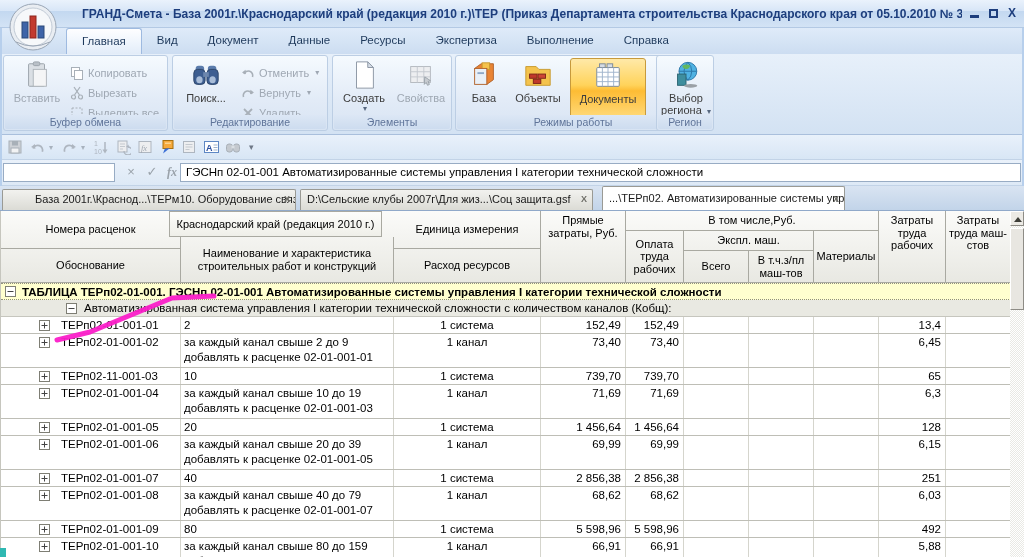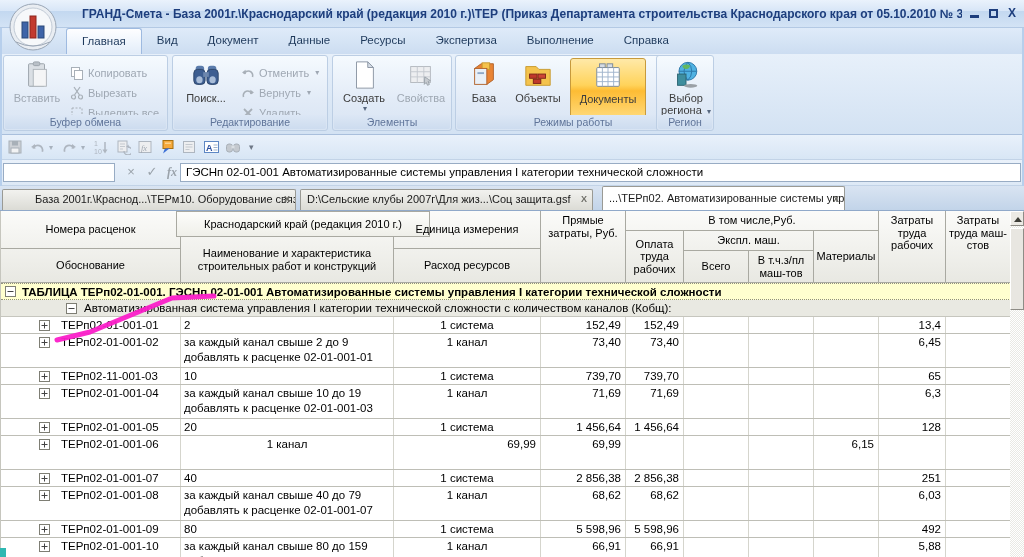--- a/index.html
+++ b/index.html
@@ -412,21 +412,21 @@
 <div class="dtabbar">
     <div class="dtab" style="left: 2px; width: 294px; padding-left: 32px;"><span>База 2001г.\Краснод...\ТЕРм10. Оборудование связи</span><span class="dtab-close">X</span></div>
     <div class="dtab" style="left: 300px; width: 293px;"><span>D:\Сельские клубы 2007г\Для жиз...\Соц защита.gsf</span><span class="dtab-close">X</span></div>
     <div class="dtab active" style="left: 602px; width: 243px;"><span>...\ТЕРп02. Автоматизированные системы управлени:</span><span class="dtab-close">X</span></div>
   </div>
 
 <div class="table-wrap">
   <div class="thead">
     <div class="hc" style="left:0;top:0;width:180px;height:38px">Номера расценок</div>
     <div class="hc" style="left:0;top:38px;width:180px;height:34px">Обоснование</div>
-    <div class="hc boxed" style="left:175px;top:0;width:254px;height:26px">Краснодарский край (редакция 2010 г.)</div>
+    <div class="hc boxed" style="left:168px;top:0;width:213px;height:26px">Краснодарский край (редакция 2010 г.)</div>
     <div class="hc" style="left:180px;top:26px;width:213px;height:46px">Наименование и характеристика строительных работ и конструкций</div>
     <div class="hc" style="left:393px;top:0;width:147px;height:38px">Единица измерения</div>
     <div class="hc" style="left:393px;top:38px;width:147px;height:34px">Расход ресурсов</div>
     <div class="hc topalign" style="left:540px;top:0;width:85px;height:72px">Прямые затраты, Руб.</div>
     <div class="hc" style="left:625px;top:0;width:253px;height:20px">В том числе,Руб.</div>
     <div class="hc" style="left:625px;top:20px;width:58px;height:52px">Оплата труда рабочих</div>
     <div class="hc" style="left:683px;top:20px;width:130px;height:20px">Экспл. маш.</div>
     <div class="hc" style="left:683px;top:40px;width:65px;height:32px">Всего</div>
     <div class="hc" style="left:748px;top:40px;width:65px;height:32px">В т.ч.з/пл маш-тов</div>
     <div class="hc" style="left:813px;top:20px;width:65px;height:52px">Материалы</div>
@@ -566,20 +566,22 @@
         <div class="dc dc0">
           <span class="exp">
             <svg width="11" height="11">
               <rect x="0.5" y="0.5" width="10" height="10" fill="#fff" stroke="#7E7E74"></rect>
               <line x1="2.5" y1="5.5" x2="8.5" y2="5.5" stroke="#444"></line>
               <line x1="5.5" y1="2.5" x2="5.5" y2="8.5" stroke="#444"></line>
             </svg>
           </span>
           <span>ТЕРп02-01-001-06</span>
         </div>
+        <div class="dc dc1">за каждый канал свыше 20 до 39
+добавлять к расценке 02-01-001-05</div>
         <div class="dc dc2">1 канал</div>
         <div class="dc dc3">69,99</div>
         <div class="dc dc4">69,99</div>
         <div class="dc dc5"></div>
         <div class="dc dc6"></div>
         <div class="dc dc7"></div>
         <div class="dc dc8">6,15</div>
         <div class="dc dc9"></div>
       </div>
       <div class="drow">

